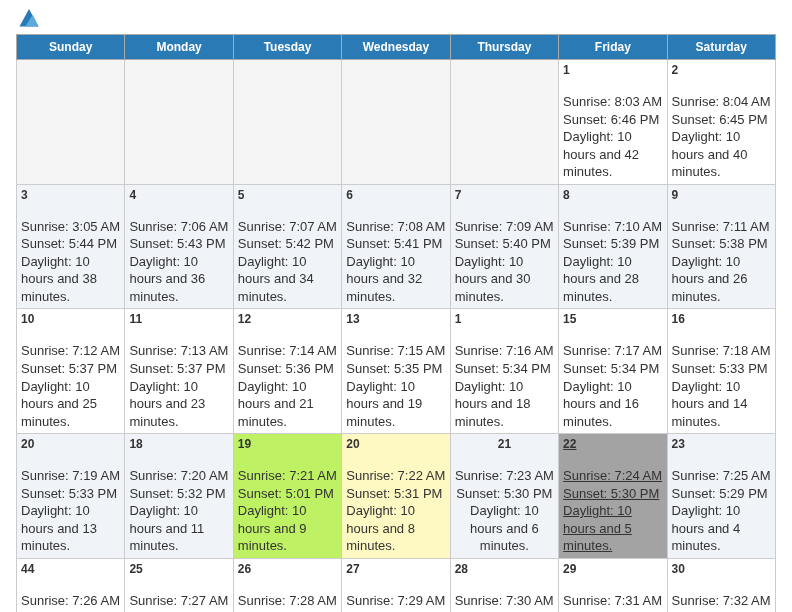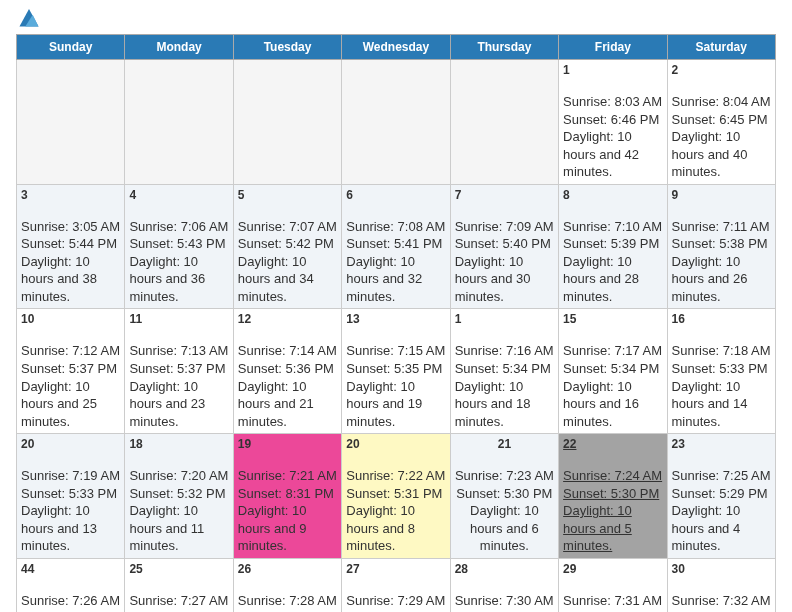--- a/index.html
+++ b/index.html
@@ -276,24 +276,24 @@
 Daylight: 10 hours
 and 13 minutes.</div>
           </td>
           <td style="background: rgb(240, 244, 248);">
             <span class="day-num">18</span>
             <div class="day-info">Sunrise: 7:20 AM
 Sunset: 5:32 PM
 Daylight: 10 hours
 and 11 minutes.</div>
           </td>
-          <td style="background: #ec4899;">
+          <td style="background: #bef264;">
             <span class="day-num">19</span>
             <div class="day-info">Sunrise: 7:21 AM
-Sunset: 8:31 PM
+Sunset: 5:01 PM
 Daylight: 10 hours
 and 9 minutes.</div>
           </td>
           <td style="background: #fef9c3;">
             <span class="day-num">20</span>
             <div class="day-info">Sunrise: 7:22 AM
 Sunset: 5:31 PM
 Daylight: 10 hours
 and 8 minutes.</div>
           </td>

